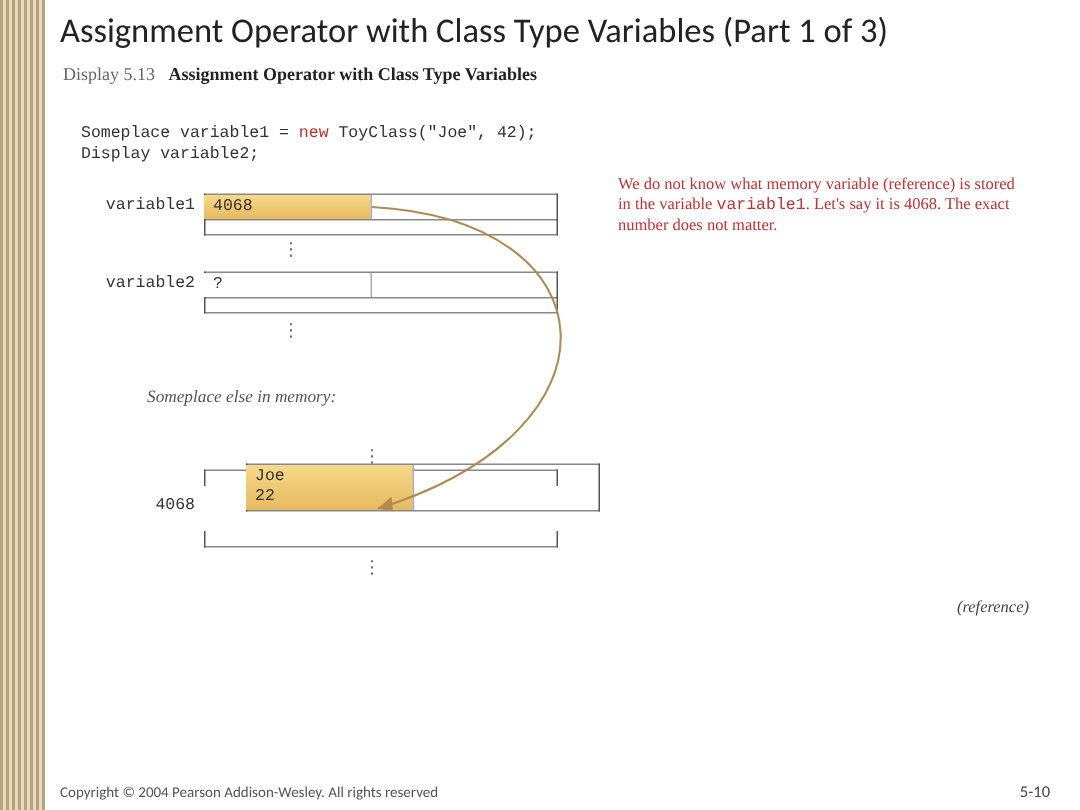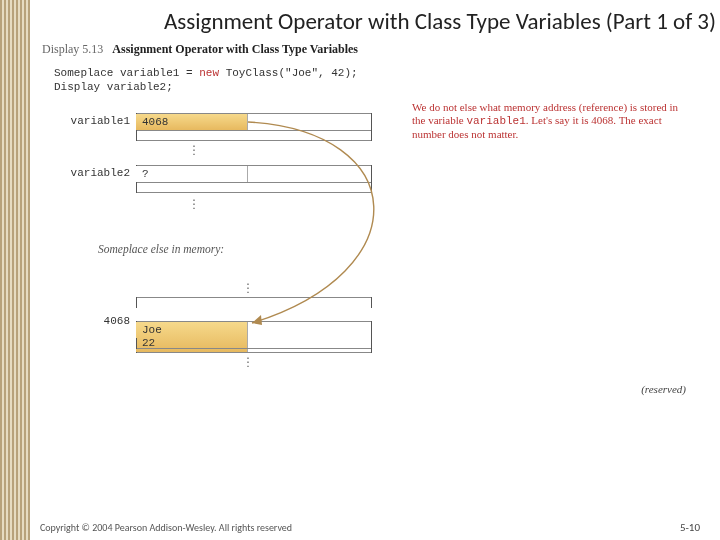--- a/index.html
+++ b/index.html
@@ -22,29 +22,29 @@
   }
   .content {
     position: absolute;
     left: 30px; top: 0; right: 0; bottom: 0;
     padding: 6px 4px 0 10px;
   }
   .slide-title {
     font-size: 23px;
     font-weight: 400;
     color: #222;
-    text-align: right;
+    text-align: left;
     line-height: 1.15;
     margin: 2px 0 8px 0;
   }
   .display-header {
     font-family: "Times New Roman", Georgia, serif;
     font-size: 12px;
     color: #666;
-    margin: 4px 0 4px 2px;
+    margin: 4px 0 20px 2px;
   }
   .display-header b { color: #222; font-weight: bold; }
   .hr-spacer { height: 2px; }
   .code-decl {
     font-family: "Courier New", monospace;
     font-size: 11px;
     color: #333;
     margin: 4px 0 0 14px;
     line-height: 1.25;
     white-space: pre;
@@ -216,44 +216,44 @@
 
     <div class="someplace" style="left:58px; top:142px;">Someplace else in memory:</div>
 
     <div class="vellipsis" style="left:202px; top:180px;">⋮</div>
     <div class="mem-row mem-left" style="top:196px; border-bottom:none; height:10px;">
       <div class="left-bar"></div>
         <div class="right-bar"></div>
     </div>
 
     <div class="row-label" style="top:214px;">4068</div>
-    <div class="double-row" style="top:220px;">
+    <div class="double-row" style="top:192px;margin-left:28px;">
       <div class="left-bar"></div>
         <div class="right-bar"></div>
       <div class="value-cell">
         <span>Joe</span><br>
         <span>22</span>
       </div>
     </div>
     <div class="mem-row mem-left" style="top:238px; border-top:none; height:10px;">
       <div class="left-bar"></div>
         <div class="right-bar"></div>
     </div>
     <div class="vellipsis" style="left:202px; top:254px;">⋮</div>
 
     <svg class="svg-arrow" width="400" height="280">
       <path d="M 208 21 C 370 30, 380 170, 212 222" stroke="#b08a50" stroke-width="1.4" fill="none"></path>
       <polygon points="212,222 221,214 222,224" fill="#b08a50"></polygon>
     </svg>
 
     <div class="note" style="left:372px; top:0px;">
-      <span>We do not else what memory address (reference) is stored in the variable </span><span class="mono">variable1</span><span>. Let's say it is 4068. The exact number does not matter.</span>
-    </div>
-
-
-    <div class="continued" style="right:30px; top:282px;">(reserved)</div>
+      <span>We do not know what memory variable (reference) is stored in the variable </span><span class="mono">variable1</span><span>. Let's say it is 4068. The exact number does not matter.</span>
+    </div>
+
+
+    <div class="continued" style="right:30px; top:282px;">(reference)</div>
 
   </div>
 
 </div>
 
 <div class="footer">Copyright © 2004 Pearson Addison-Wesley. All rights reserved</div>
 <div class="pagenum">5-10</div>
 
 </body></html>

